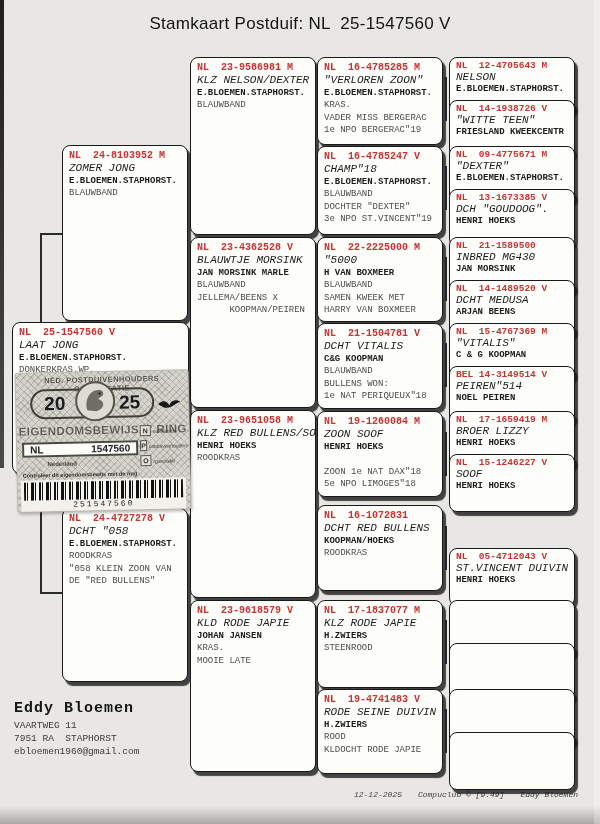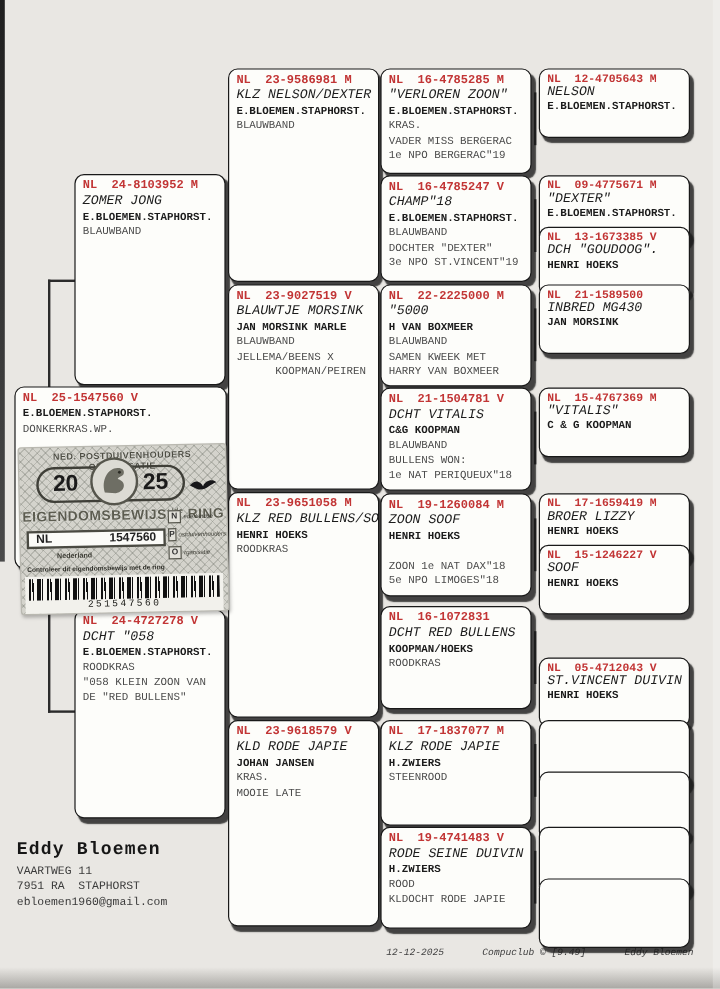--- a/index.html
+++ b/index.html
@@ -69,33 +69,34 @@
       #101010 0px,#101010 2px,transparent 2px,transparent 3px,
       #101010 3px,#101010 4px,transparent 4px,transparent 7px,
       #101010 7px,#101010 10px,transparent 10px,transparent 11px,
       #101010 11px,#101010 12px,transparent 12px,transparent 15px);}
   .cert-barcode-num{text-align:center;font-size:8px;color:#22221e;letter-spacing:2px;
     font-family:"Liberation Mono",monospace;line-height:10px;}
   
   .owner-block{position:absolute;left:14px;top:699px;z-index:2;}
   .owner-name{font-size:15px;font-weight:bold;color:#161616;letter-spacing:1px;line-height:20px;}
   .owner-line{font-size:9.5px;color:#3b3b3b;white-space:pre;line-height:13px;}
-  .footer{position:absolute;right:22px;top:790px;display:flex;gap:32px;
+  .footer{position:absolute;right:22px;top:790px;display:flex;gap:16px;
     font-size:8px;font-style:italic;color:#3f3f3f;}
   
   .edge-left{position:absolute;left:0;top:0;width:4px;height:468px;background:linear-gradient(#1f1f1f,#4a4a4a);z-index:5;}
   .edge-bottom{position:absolute;left:0;bottom:0;width:600px;height:18px;
     background:linear-gradient(to bottom,rgba(160,158,154,0),#a9a7a3);z-index:5;}
   .edge-right{position:absolute;right:0;top:0;width:6px;height:824px;background:rgba(255,255,255,.25);z-index:5;}
 </style>
 </head>
 <body>
 
 <div class="page">
 
+  <div class="title">Stamkaart Postduif: NL  25-1547560 V</div>
 
   <div class="conn" style="left:40px;top:233px;width:24px;height:2px"></div>
   <div class="conn" style="left:40px;top:233px;width:2px;height:91px"></div>
   <div class="conn" style="left:40px;top:472px;width:2px;height:122px"></div>
   <div class="conn" style="left:40px;top:592px;width:24px;height:2px"></div>
   <div class="conn" style="left:314px;top:100px;width:2px;height:90px"></div>
   <div class="conn" style="left:314px;top:280px;width:2px;height:87px"></div>
   <div class="conn" style="left:314px;top:453px;width:2px;height:95px"></div>
   <div class="conn" style="left:314px;top:643px;width:2px;height:89px"></div>
   <div class="conn" style="left:445px;top:77px;width:2px;height:44px"></div>
@@ -111,20 +112,21 @@
     <div class="ring">NL  24-8103952 M</div>
     <div class="bname">ZOMER JONG</div>
     <div class="bowner">E.BLOEMEN.STAPHORST.</div>
     <div class="bline">BLAUWBAND</div>
     <div class="bline"></div>
     <div class="bline"></div>
   </div>
 
   <div class="pbox" style="left:12px;top:322px;width:177px;height:152px">
     <div class="ring">NL  25-1547560 V</div>
+    <div class="bname">LAAT JONG</div>
     <div class="bowner">E.BLOEMEN.STAPHORST.</div>
     <div class="bline">DONKERKRAS.WP.</div>
   </div>
 
   <div class="pbox" style="left:62px;top:508px;width:126px;height:174px">
     <div class="ring">NL  24-4727278 V</div>
     <div class="bname">DCHT "058</div>
     <div class="bowner">E.BLOEMEN.STAPHORST.</div>
     <div class="bline">ROODKRAS</div>
     <div class="bline">"058 KLEIN ZOON VAN</div>
@@ -133,21 +135,21 @@
 
   <div class="pbox" style="left:190px;top:57px;width:126px;height:178px">
     <div class="ring">NL  23-9586981 M</div>
     <div class="bname">KLZ NELSON/DEXTER</div>
     <div class="bowner">E.BLOEMEN.STAPHORST.</div>
     <div class="bline">BLAUWBAND</div>
     <div class="bline"></div>
     <div class="bline"></div>
   </div>
   <div class="pbox" style="left:190px;top:237px;width:126px;height:171px">
-    <div class="ring">NL  23-9027519 V</div>
+    <div class="ring">NL  23-4362528 V</div>
     <div class="bname">BLAUWTJE MORSINK</div>
     <div class="bowner">JAN MORSINK MARLE</div>
     <div class="bline">BLAUWBAND</div>
     <div class="bline">JELLEMA/BEENS X</div>
     <div class="bline">      KOOPMAN/PEIREN</div>
   </div>
   <div class="pbox" style="left:190px;top:410px;width:126px;height:188px">
     <div class="ring">NL  23-9651058 M</div>
     <div class="bname">KLZ RED BULLENS/SOOF</div>
     <div class="bowner">HENRI HOEKS</div>
@@ -227,39 +229,54 @@
     <div class="bline">ROOD</div>
     <div class="bline">KLDOCHT RODE JAPIE</div>
     <div class="bline"></div>
   </div>
 
   <div class="pbox small" style="left:449px;top:57px">
     <div class="ring">NL  12-4705643 M</div>
     <div class="bname">NELSON</div>
     <div class="bowner">E.BLOEMEN.STAPHORST.</div>
   </div>
+  <div class="pbox small" style="left:449px;top:100px">
+    <div class="ring">NL  14-1938726 V</div>
+    <div class="bname">"WITTE TEEN"</div>
+    <div class="bowner">FRIESLAND KWEEKCENTR</div>
+  </div>
   <div class="pbox small" style="left:449px;top:146px">
     <div class="ring">NL  09-4775671 M</div>
     <div class="bname">"DEXTER"</div>
     <div class="bowner">E.BLOEMEN.STAPHORST.</div>
   </div>
   <div class="pbox small" style="left:449px;top:189px">
     <div class="ring">NL  13-1673385 V</div>
     <div class="bname">DCH "GOUDOOG".</div>
     <div class="bowner">HENRI HOEKS</div>
   </div>
   <div class="pbox small" style="left:449px;top:237px">
     <div class="ring">NL  21-1589500</div>
     <div class="bname">INBRED MG430</div>
     <div class="bowner">JAN MORSINK</div>
   </div>
+  <div class="pbox small" style="left:449px;top:280px">
+    <div class="ring">NL  14-1489520 V</div>
+    <div class="bname">DCHT MEDUSA</div>
+    <div class="bowner">ARJAN BEENS</div>
+  </div>
   <div class="pbox small" style="left:449px;top:323px">
     <div class="ring">NL  15-4767369 M</div>
     <div class="bname">"VITALIS"</div>
     <div class="bowner">C &amp; G KOOPMAN</div>
+  </div>
+  <div class="pbox small" style="left:449px;top:366px">
+    <div class="ring">BEL 14-3149514 V</div>
+    <div class="bname">PEIREN"514</div>
+    <div class="bowner">NOEL PEIREN</div>
   </div>
   <div class="pbox small" style="left:449px;top:411px">
     <div class="ring">NL  17-1659419 M</div>
     <div class="bname">BROER LIZZY</div>
     <div class="bowner">HENRI HOEKS</div>
   </div>
   <div class="pbox small" style="left:449px;top:454px">
     <div class="ring">NL  15-1246227 V</div>
     <div class="bname">SOOF</div>
     <div class="bowner">HENRI HOEKS</div>

